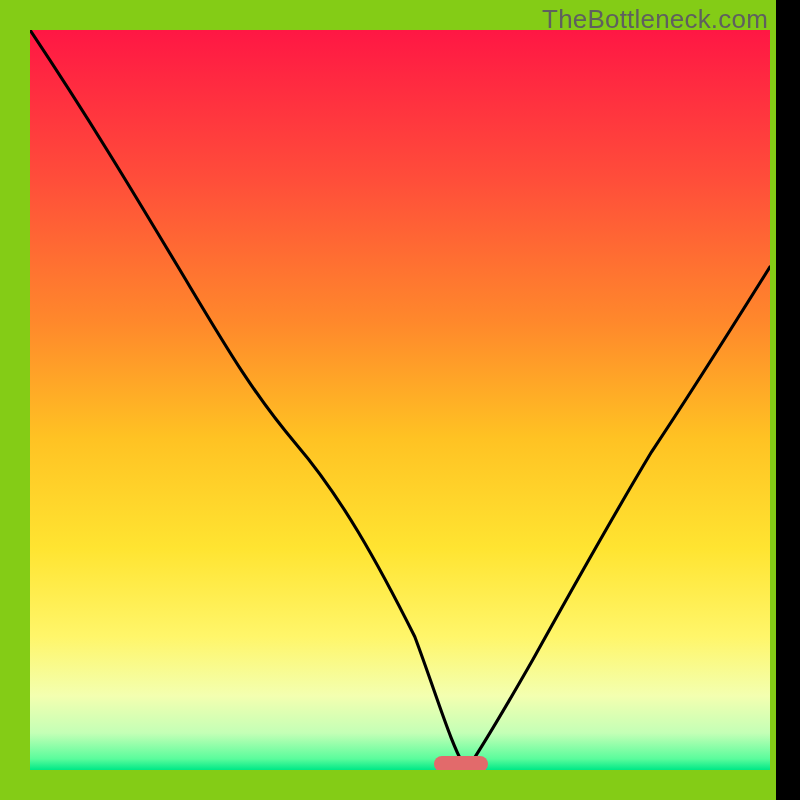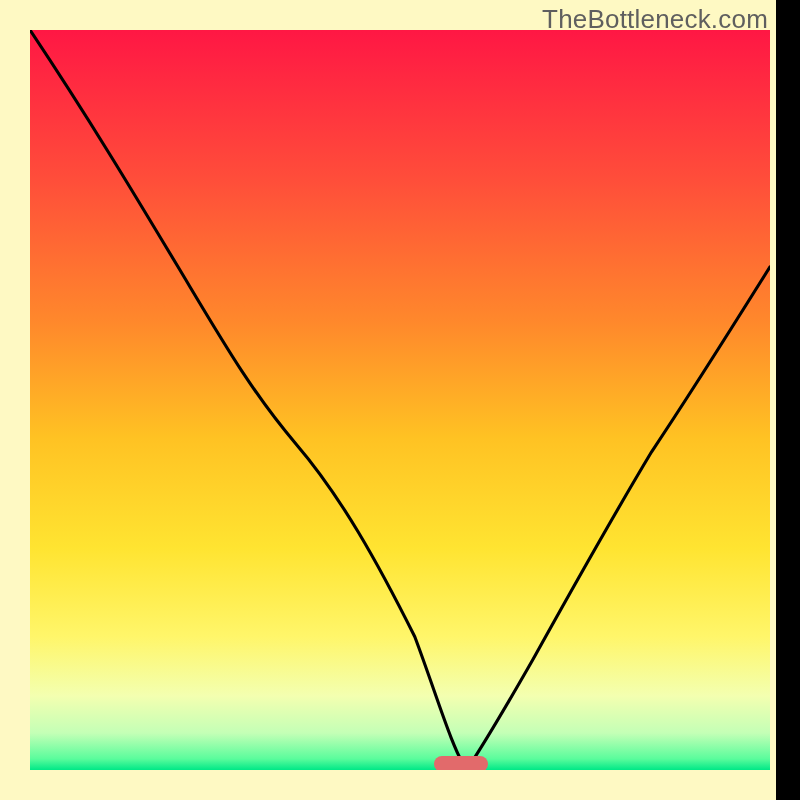--- a/index.html
+++ b/index.html
@@ -10,21 +10,21 @@
     background: #000;
     overflow: hidden;
     font-family: Arial, Helvetica, sans-serif;
   }
   .frame {
     position: absolute;
     left: 0;
     top: 0;
     width: 776px;
     height: 800px;
-    background: #fef9c3;
+    background: #84cc16;
   }
   .plot-area {
     position: absolute;
     left: 30px;
     top: 30px;
     width: 740px;
     height: 740px;
     overflow: hidden;
   }
   .gradient {

